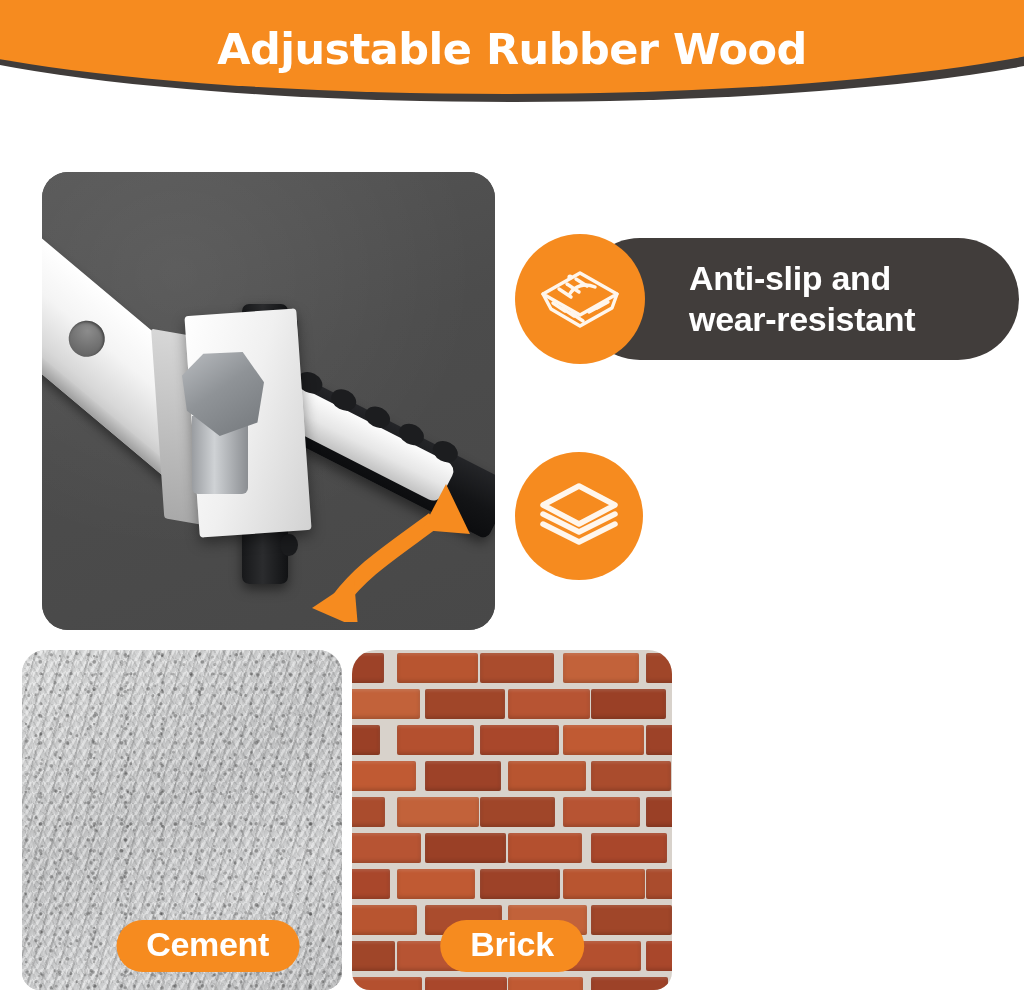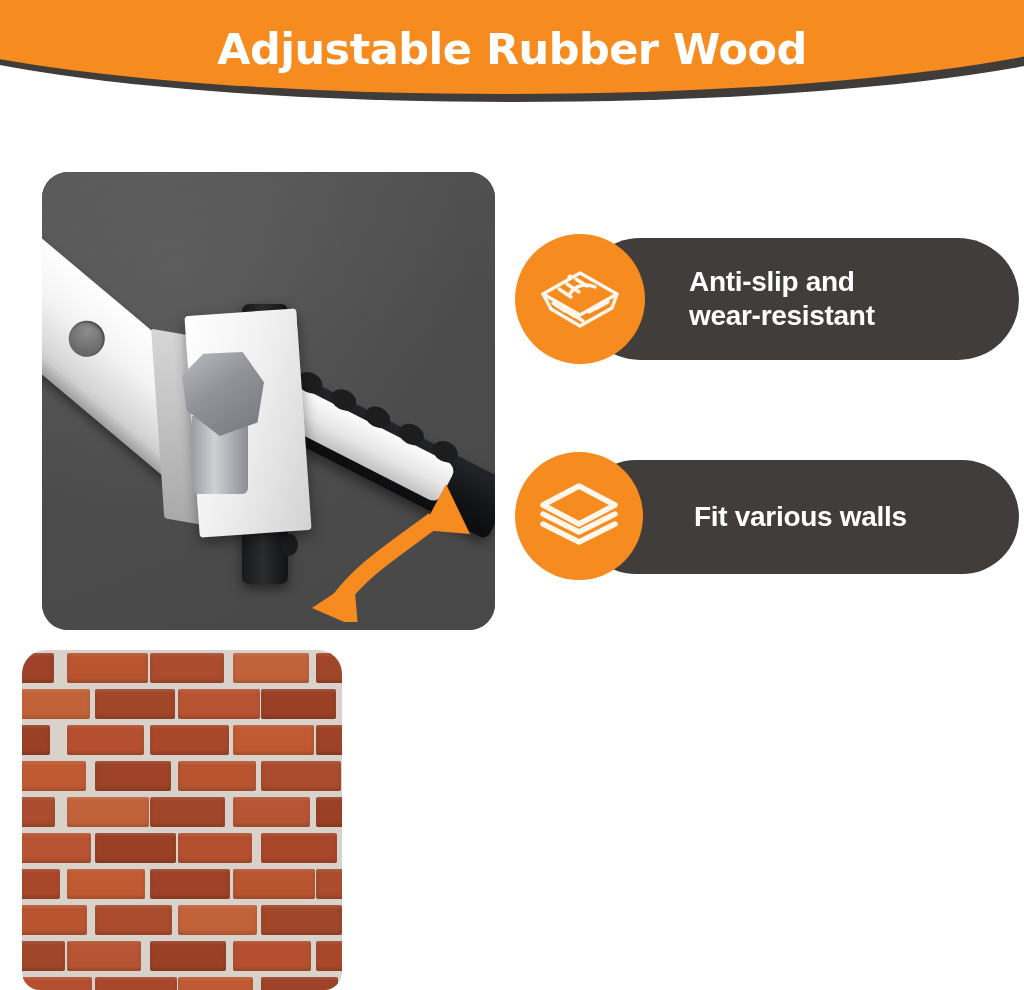--- a/index.html
+++ b/index.html
@@ -218,21 +218,21 @@
     position: absolute;
     left: 64px;
     top: 0;
     background: #413D3B;
     color: #ffffff;
     display: flex;
     align-items: center;
     box-sizing: border-box;
   }
   .feature-text {
-    font-size: 28px;
+    font-size: 34px;
     font-weight: bold;
     line-height: 1.20;
     letter-spacing: -0.3px;
     white-space: pre-line;
   }
   .feature-icon {
     position: absolute;
     left: 0;
     top: 0;
     border-radius: 50%;
@@ -446,36 +446,37 @@
           <path d="M52 49 L63 43"></path>
           <path d="M60 45 L71 39"></path>
           <path d="M32 32 C 38 22, 48 20, 58 24"></path>
         </g>
         <circle cx="33" cy="14" r="2.6" fill="#FFF6EC"></circle>
       </svg>
     </div>
   </div>
 
   <div class="feature" id="feature-1">
-    <div class="feature-pill">
-      <span class="feature-text">Fit various walls</span>
-    </div>
     <div class="feature-icon">
       <svg width="84" height="72" viewBox="0 0 84 72">
         <g fill="none" stroke="#FFF6EC" stroke-width="5.5" stroke-linejoin="round" stroke-linecap="round">
           <path d="M42 6 L78 25 L42 44 L6 25 Z"></path>
           <path d="M6 34 L42 52 L78 34"></path>
           <path d="M6 44 L42 62 L78 44"></path>
         </g>
       </svg>
     </div>
   </div>
 
   <div class="swatches">
 
+    <div class="swatch">
+      <div class="tex-cement"></div>
+      <div class="swatch-label off-right">Cement</div>
+    </div>
 
     <div class="swatch">
       <div class="tex-brick" id="brick-tex">
           <div class="brick-row" style="top: 0px;">
             <div class="brick" style="left: -38px; width: 70px; background: rgb(157, 66, 40);"></div>
             <div class="brick" style="left: 45px; width: 81px; background: rgb(184, 85, 48);"></div>
             <div class="brick" style="left: 128px; width: 74px; background: rgb(170, 76, 45);"></div>
             <div class="brick" style="left: 211px; width: 76px; background: rgb(194, 98, 58);"></div>
             <div class="brick" style="left: 294px; width: 78px; background: rgb(160, 70, 41);"></div>
           </div>
@@ -531,18 +532,19 @@
             <div class="brick" style="left: 211px; width: 78px; background: rgb(180, 80, 47);"></div>
             <div class="brick" style="left: 294px; width: 80px; background: rgb(169, 71, 43);"></div>
           </div>
           <div class="brick-row" style="top: 324px;">
             <div class="brick" style="left: -10px; width: 80px; background: rgb(180, 80, 47);"></div>
             <div class="brick" style="left: 73px; width: 82px; background: rgb(169, 71, 43);"></div>
             <div class="brick" style="left: 156px; width: 75px; background: rgb(192, 90, 51);"></div>
             <div class="brick" style="left: 239px; width: 77px; background: rgb(157, 66, 40);"></div>
           </div>
         </div>
+      <div class="swatch-label">Brick</div>
     </div>
 
 
   </div>
 
 </div>
 
 </body></html>

